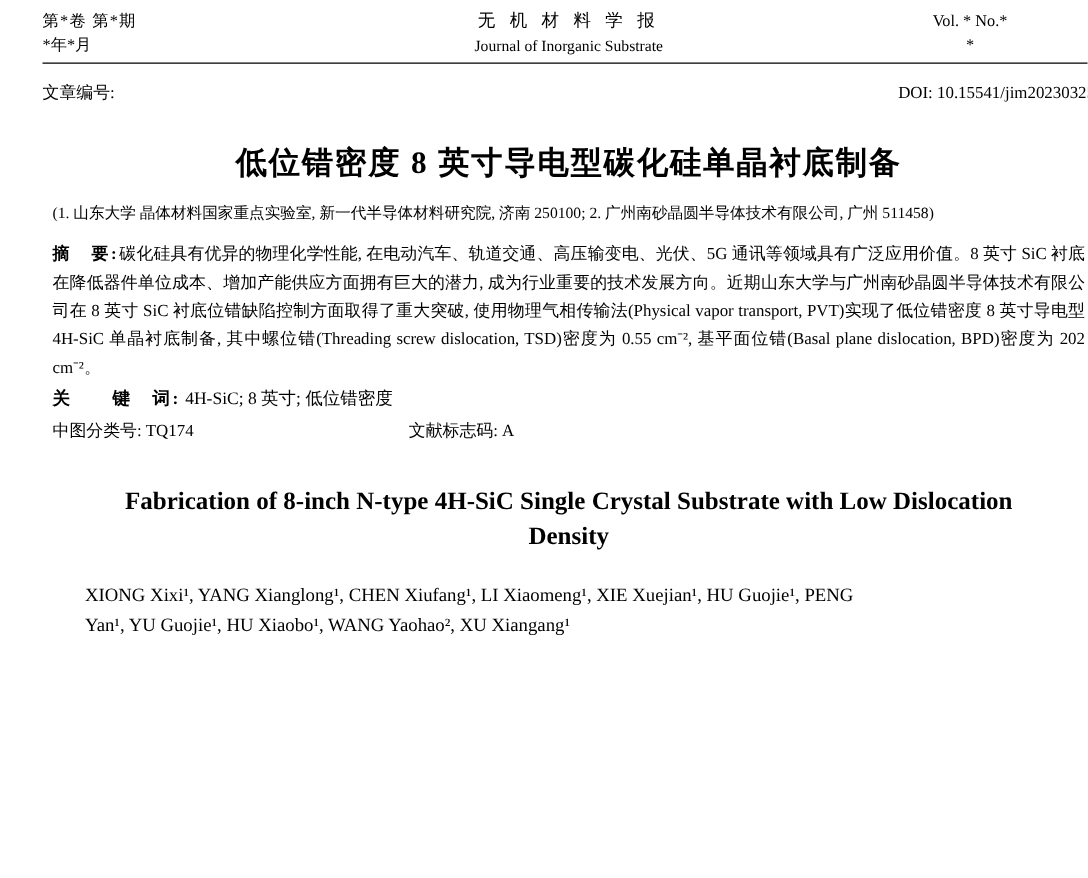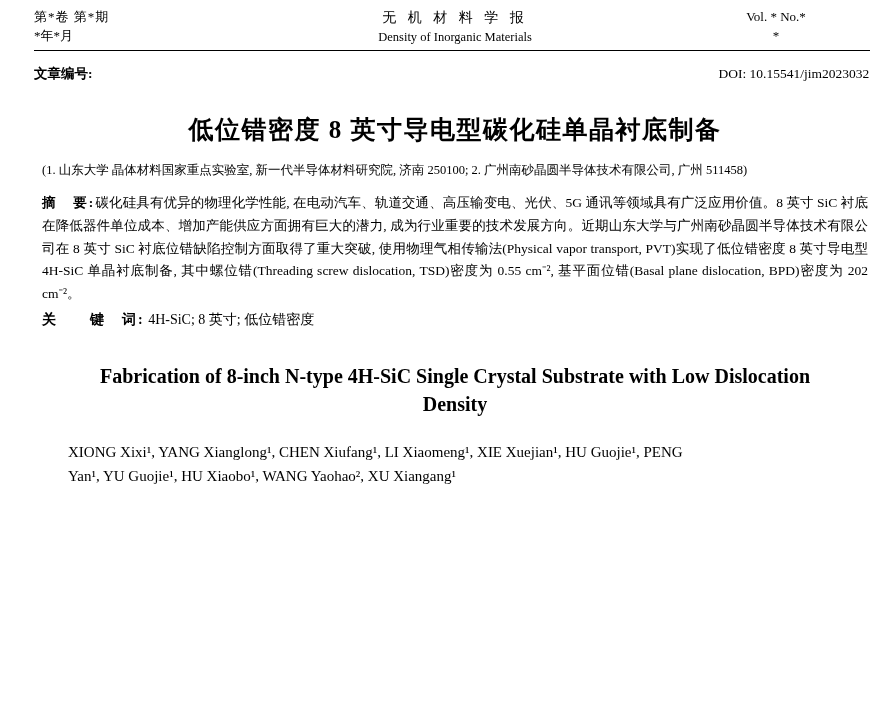--- a/index.html
+++ b/index.html
@@ -64,21 +64,21 @@
   }
 
   
   .artline {
     display: flex;
     justify-content: space-between;
     align-items: baseline;
     padding: 14px 6px 0 6px;
     font-size: 13.5px;
   }
-  .artno { font-weight: bold; letter-spacing: 0px; }
+  .artno { font-weight: normal; letter-spacing: 0px; }
   .doi { font-weight: normal; }
 
   
   .cn-title {
     text-align: center;
     font-size: 25px;
     font-weight: bold;
     letter-spacing: 1.5px;
     margin-top: 30px;
     font-family: "Liberation Serif", serif;
@@ -143,21 +143,21 @@
 
 <div class="page">
 
   <div class="runhead">
     <div class="runhead-left">
       <div>第*卷 第*期</div>
       <div>*年*月</div>
     </div>
     <div class="runhead-center">
       <div class="journal-cn">无 机 材 料 学 报</div>
-      <div class="journal-en">Density of Inorganic Materials</div>
+      <div class="journal-en">Journal of Inorganic Substrate</div>
     </div>
     <div class="runhead-right">
       <div>Vol. *  No.*</div>
       <div>*</div>
     </div>
   </div>
 
   <div class="rule"></div>
 
   <div class="artline">
@@ -171,20 +171,24 @@
   <div class="affil">(1. 山东大学 晶体材料国家重点实验室, 新一代半导体材料研究院, 济南 250100; 2. 广州南砂晶圆半导体技术有限公司, 广州 511458)</div>
 
   <div class="abstract">
     <span class="lbl">摘　要:</span><span>碳化硅具有优异的物理化学性能, 在电动汽车、轨道交通、高压输变电、光伏、5G 通讯等领域具有广泛应用价值。8 英寸 SiC 衬底在降低器件单位成本、增加产能供应方面拥有巨大的潜力, 成为行业重要的技术发展方向。近期山东大学与广州南砂晶圆半导体技术有限公司在 8 英寸 SiC 衬底位错缺陷控制方面取得了重大突破, 使用物理气相传输法(Physical vapor transport, PVT)实现了低位错密度 8 英寸导电型 4H-SiC 单晶衬底制备, 其中螺位错(Threading screw dislocation, TSD)密度为 0.55 cm⁻², 基平面位错(Basal plane dislocation, BPD)密度为 202 cm⁻²。</span>
   </div>
 
   <div class="kw">
     <span class="lbl">关　　键　词:</span> <span>4H-SiC; 8 英寸; 低位错密度</span>
   </div>
 
+  <div class="clc-row">
+    <span class="c1">中图分类号: TQ174</span>
+    <span>文献标志码: A</span>
+  </div>
 
   <div class="en-title">Fabrication of 8-inch N-type 4H-SiC Single Crystal Substrate with Low Dislocation Density</div>
 
   <div class="en-authors">
     <div>XIONG Xixi¹, YANG Xianglong¹, CHEN Xiufang¹, LI Xiaomeng¹, XIE Xuejian¹, HU Guojie¹, PENG</div>
     <div>Yan¹, YU Guojie¹, HU Xiaobo¹, WANG Yaohao², XU Xiangang¹</div>
   </div>
 
 </div>
 

